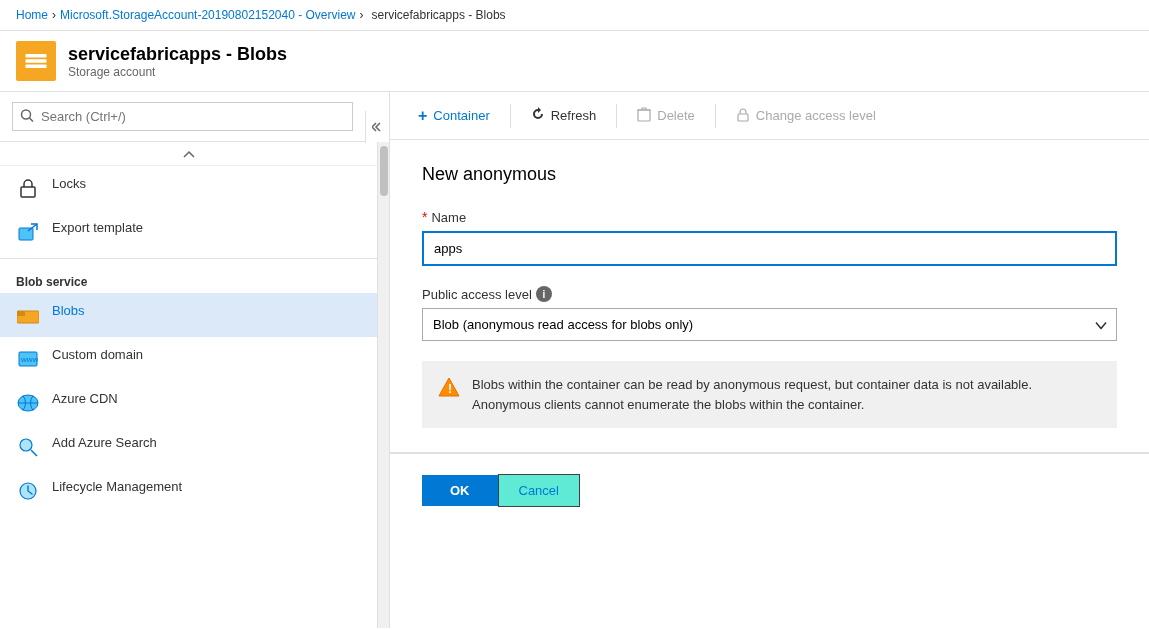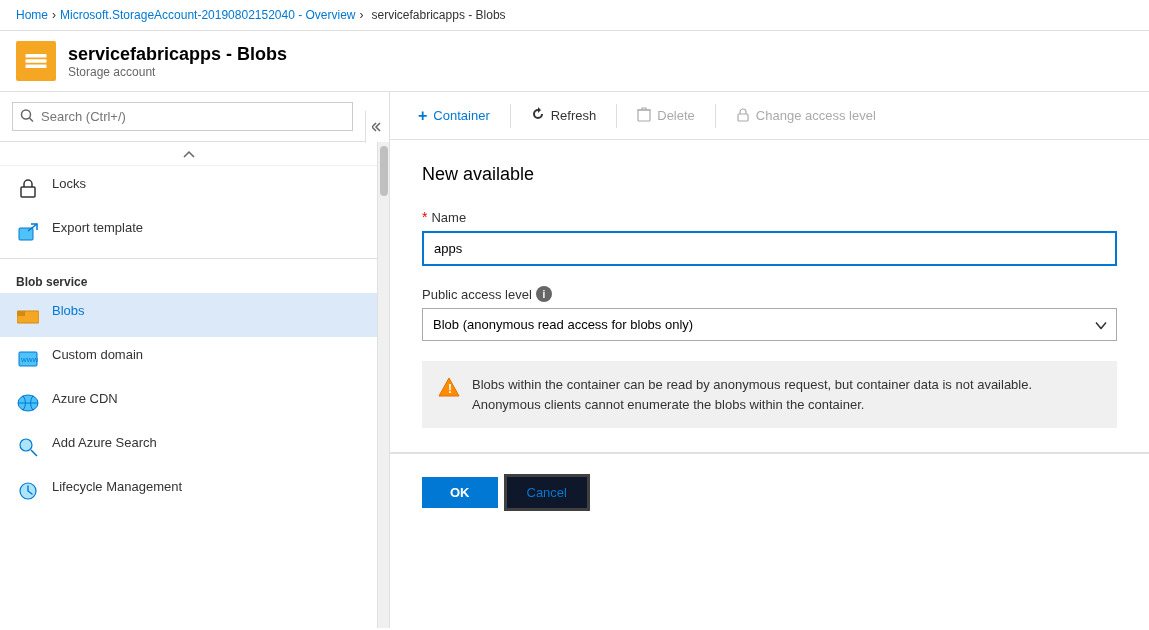--- a/index.html
+++ b/index.html
@@ -127,22 +127,22 @@
     
     .form-actions {
       padding: 20px 32px; display: flex; align-items: center;
       border-top: 1px solid #e0e0e0;
     }
     .btn-ok {
       background: #0078d4; color: #fff; border: none; padding: 8px 28px;
       font-size: 13px; font-weight: 600; cursor: pointer; border-radius: 0;
     }
     .btn-cancel {
-      background: #0f172a; color: #0078d4; border: 3px solid #404040;
-      padding: 8px 20px; font-size: 13px; cursor: pointer; border-radius: 0; margin-left: 6px;
+      background: #5eead4; color: #0078d4; border: 1px solid #404040;
+      padding: 8px 20px; font-size: 13px; cursor: pointer; border-radius: 0;
     }
   </style>
 </head>
 <body>
 
 <div class="breadcrumb">
   <a>Home</a>
   <span>›</span>
   <a>Microsoft.StorageAccount-20190802152040 - Overview</a>
   <span>›</span>
@@ -320,21 +320,21 @@
               <path d="M4 8V6a3 3 0 0 1 6 0v2" stroke="#aaa" stroke-width="1.2" fill="none"></path>
             </svg>
         </span>
         <span style="color:#aaa;">Change access level</span>
       </button>
     </div>
 
     <div class="panel">
 
       <div class="new-container-panel">
-        <div class="new-container-title">New available</div>
+        <div class="new-container-title">New anonymous</div>
 
         <div class="form-field">
           <div class="form-label">
             <span class="required">*</span>
             <span>Name</span>
           </div>
           <input class="form-input" type="text" value="apps" style="">
         </div>
 
         <div class="form-field">

